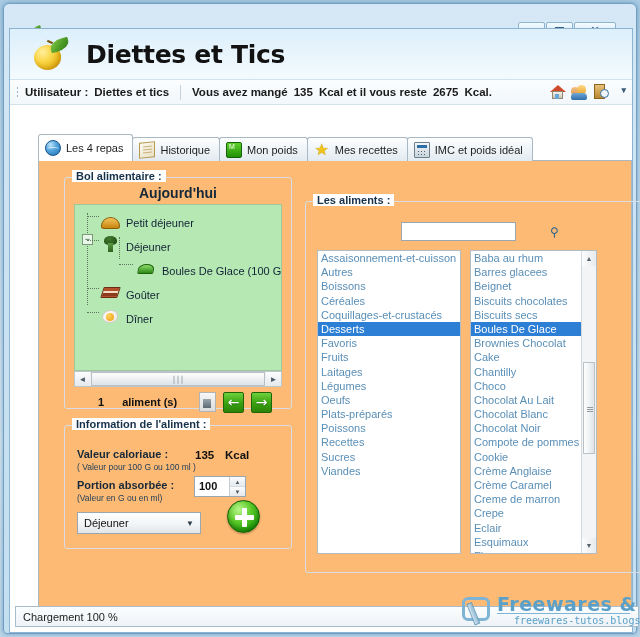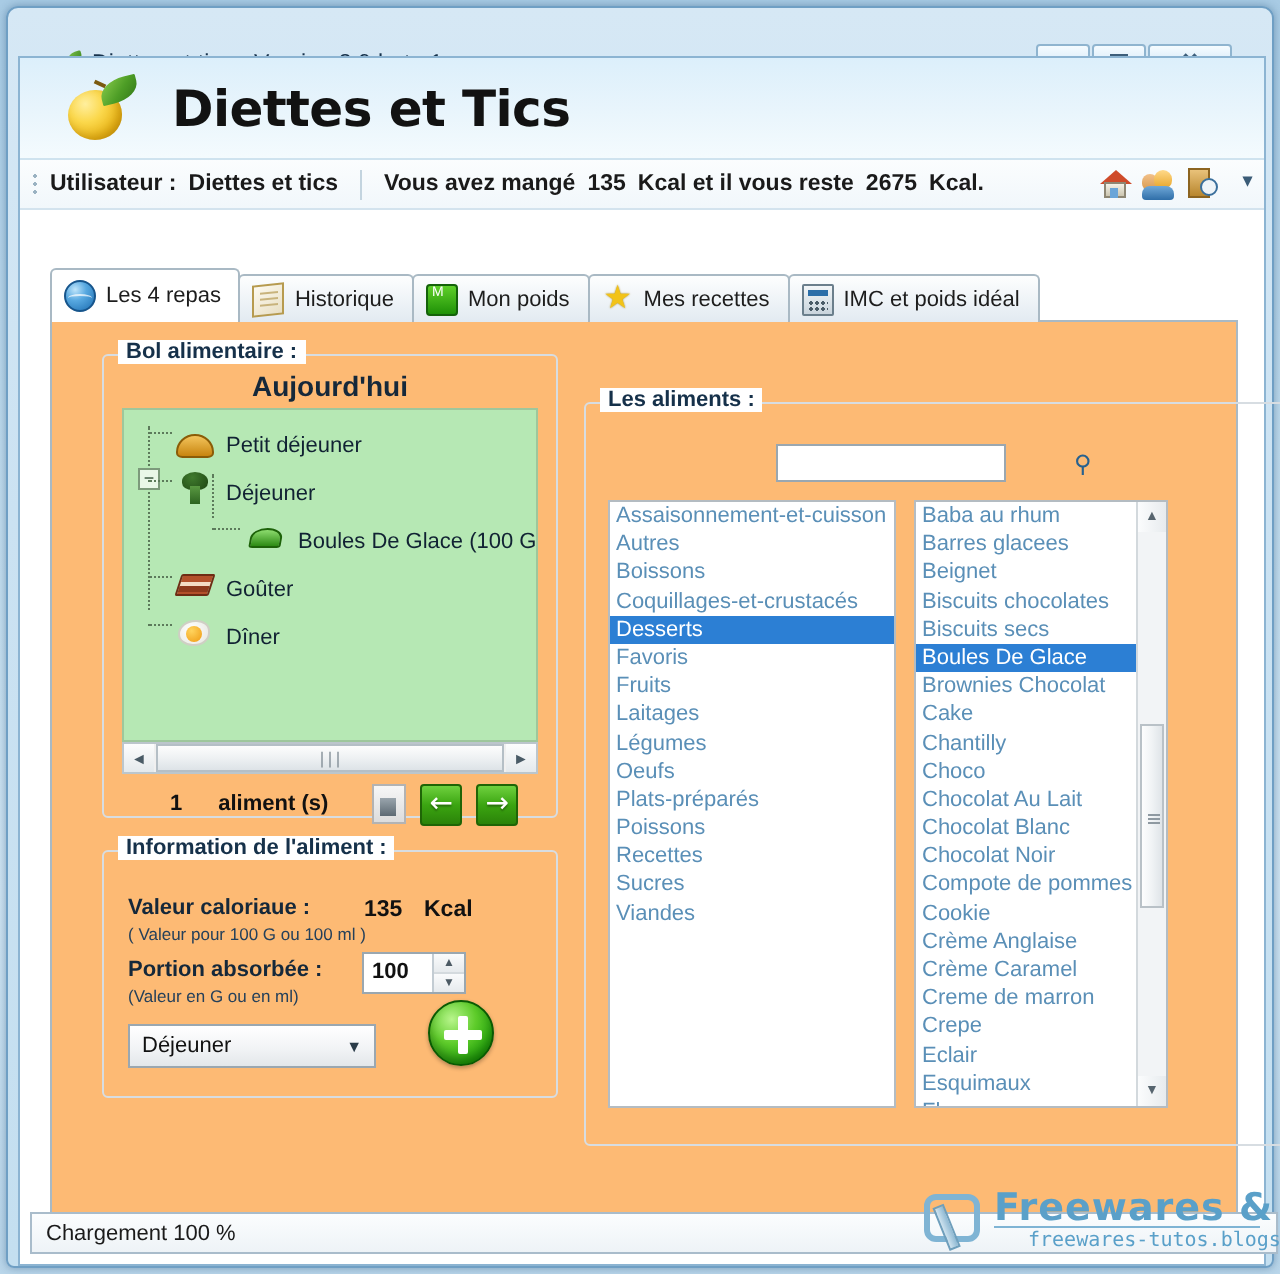--- a/index.html
+++ b/index.html
@@ -191,21 +191,21 @@
     background:#eef4f8; border:1.5px solid #3a6f9c;
   }
   .overflow-chevron {
     position:absolute; right:6px; top:6px;
     font-size: 9px; color:#3b5c77; line-height:1;
   }
 
   
   .tab-area {
     position: absolute;
-    left: 15px; top: 105px;
+    left: 28px; top: 105px;
     width: 594px; height: 485px;
   }
   .tab-strip {
     display: flex;
     align-items: flex-end;
     height: 27px;
     position: relative;
     z-index: 3;
   }
   .tab {
@@ -824,20 +824,21 @@
 
           <div class="search-box">
             <input type="text" placeholder="" style="">
             <div class="search-ico">⚲</div>
           </div>
 
           <div class="listbox" id="cat-list">
               <div class="lb-item">Assaisonnement-et-cuisson</div>
               <div class="lb-item">Autres</div>
               <div class="lb-item">Boissons</div>
+              <div class="lb-item">Céréales</div>
               <div class="lb-item">Coquillages-et-crustacés</div>
               <div class="lb-item sel">Desserts</div>
               <div class="lb-item">Favoris</div>
               <div class="lb-item">Fruits</div>
               <div class="lb-item">Laitages</div>
               <div class="lb-item">Légumes</div>
               <div class="lb-item">Oeufs</div>
               <div class="lb-item">Plats-préparés</div>
               <div class="lb-item">Poissons</div>
               <div class="lb-item">Recettes</div>

